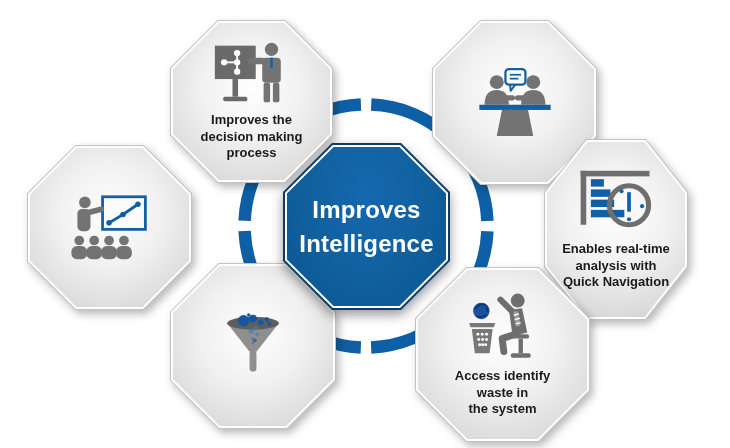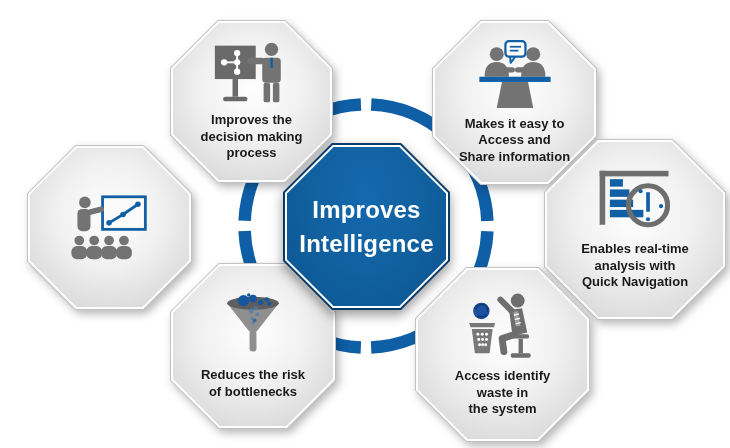--- a/index.html
+++ b/index.html
@@ -83,23 +83,20 @@
         </g>
         <rect x="5" y="42" width="82" height="6" fill="#1160a6"></rect>
         <polygon points="31,48 61,48 67,78 25,78" fill="#737373"></polygon>
         <polygon points="40,14 50,14 41,26" fill="#ffffff" stroke="#1160a6" stroke-width="2.2" stroke-linejoin="round"></polygon>
         <rect x="35" y="1" width="23" height="18" rx="4" fill="#ffffff" stroke="#1160a6" stroke-width="2.6"></rect>
         <g stroke="#1160a6" stroke-width="2">
           <line x1="40" y1="7.5" x2="53" y2="7.5"></line>
           <line x1="40" y1="12" x2="50" y2="12"></line>
         </g>
       </svg>
-      <div class="node-label">Makes it easy to
-Access and
-Share information</div>
     </div>
   </div>
 
   <div class="node" style="left:27px;top:145px;width:165px;height:165px">
     <div class="oct layer-edge"></div>
     <div class="oct layer-white"></div>
     <div class="oct layer-fill"></div>
     <div class="node-content">
       <svg width="86" height="67" viewBox="0 0 92 72">
         <rect x="38" y="3" width="46" height="35" fill="#fbfbfb" stroke="#1160a6" stroke-width="3"></rect>
@@ -119,21 +116,21 @@
             <circle cx="61" cy="50" r="5.2"></circle>
           <rect x="4.5" y="56" width="17" height="14" rx="6"></rect>
           <rect x="20.5" y="56" width="17" height="14" rx="6"></rect>
           <rect x="36.5" y="56" width="17" height="14" rx="6"></rect>
           <rect x="52.5" y="56" width="17" height="14" rx="6"></rect>
         </g>
       </svg>
     </div>
   </div>
 
-  <div class="node" style="left:544px;top:139px;width:182px;height:181px">
+  <div class="node" style="left:544px;top:139px;width:144px;height:181px">
     <div class="oct layer-edge"></div>
     <div class="oct layer-white"></div>
     <div class="oct layer-fill"></div>
     <div class="node-content">
       <svg width="80" height="67" viewBox="0 0 86 72">
         <rect x="5" y="3" width="74" height="6" fill="#6e6e6e"></rect>
         <rect x="5" y="3" width="6" height="58" fill="#6e6e6e"></rect>
         <g fill="#1160a6">
           <rect x="16" y="12" width="14" height="8"></rect>
           <rect x="16" y="23" width="21" height="8"></rect>
@@ -173,22 +170,20 @@
         </g>
         <g fill="#4f7cae" opacity="0.7">
           <circle cx="34" cy="22" r="3"></circle>
             <circle cx="41" cy="26" r="2.4"></circle>
           <circle cx="35" cy="31" r="2"></circle>
             <circle cx="39" cy="19" r="2.5"></circle>
           <circle cx="36" cy="36" r="1.8"></circle>
         </g>
         <circle cx="38" cy="33" r="2.2" fill="#2a5e99" opacity="0.8"></circle>
       </svg>
-      <div class="node-label">Reduces the risk
-of bottlenecks</div>
     </div>
   </div>
 
   <div class="node" style="left:415px;top:267px;width:175px;height:175px">
     <div class="oct layer-edge"></div>
     <div class="oct layer-white"></div>
     <div class="oct layer-fill"></div>
     <div class="node-content">
       <svg width="80" height="71" viewBox="0 0 92 82">
         <circle cx="21" cy="23" r="9.5" fill="#1c50a0"></circle>

